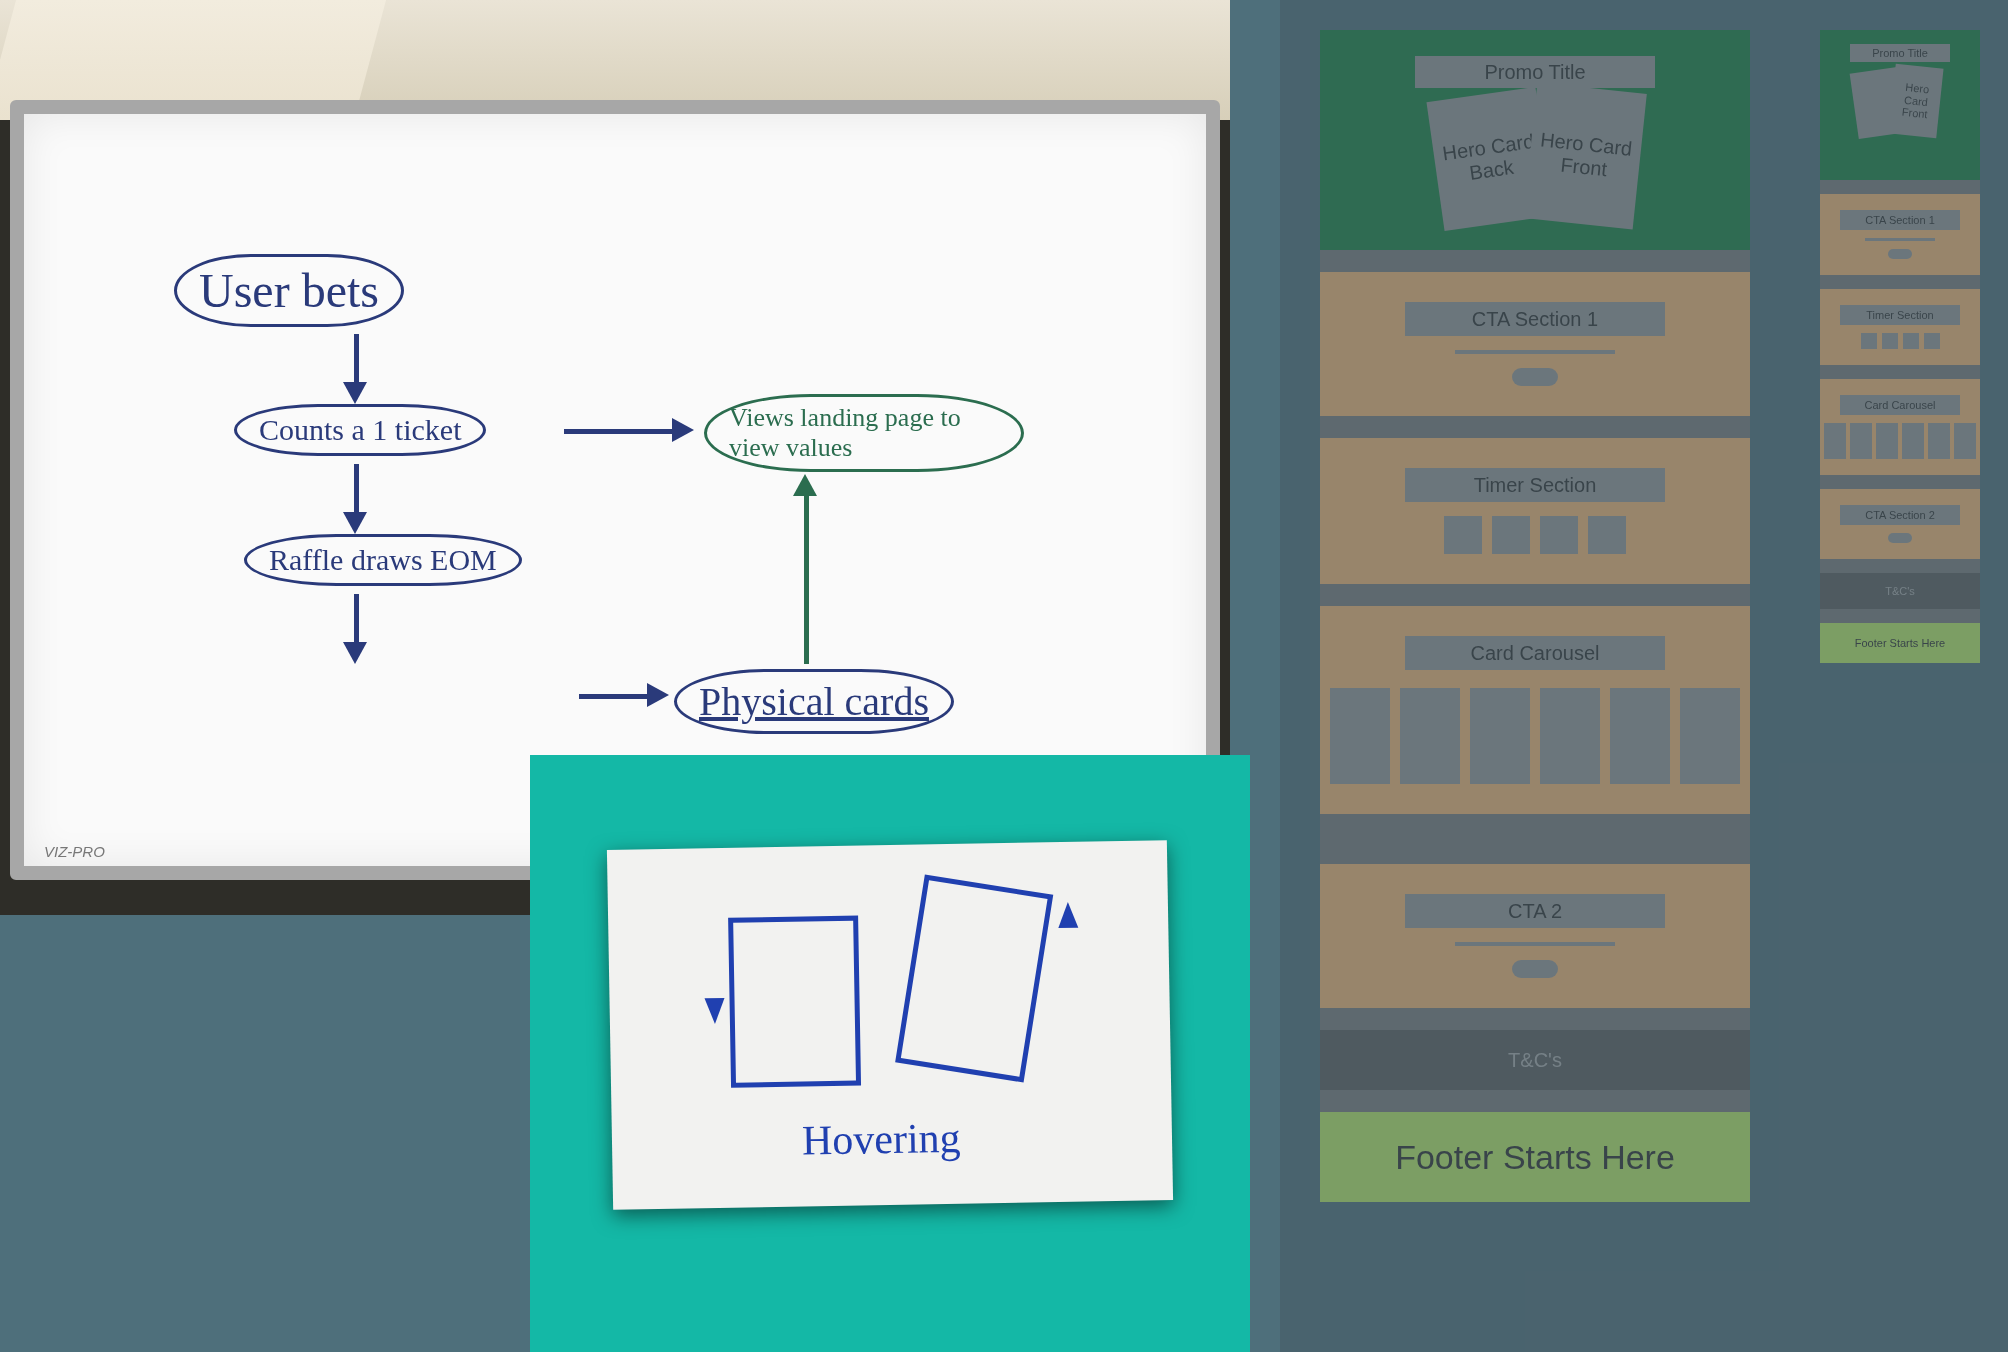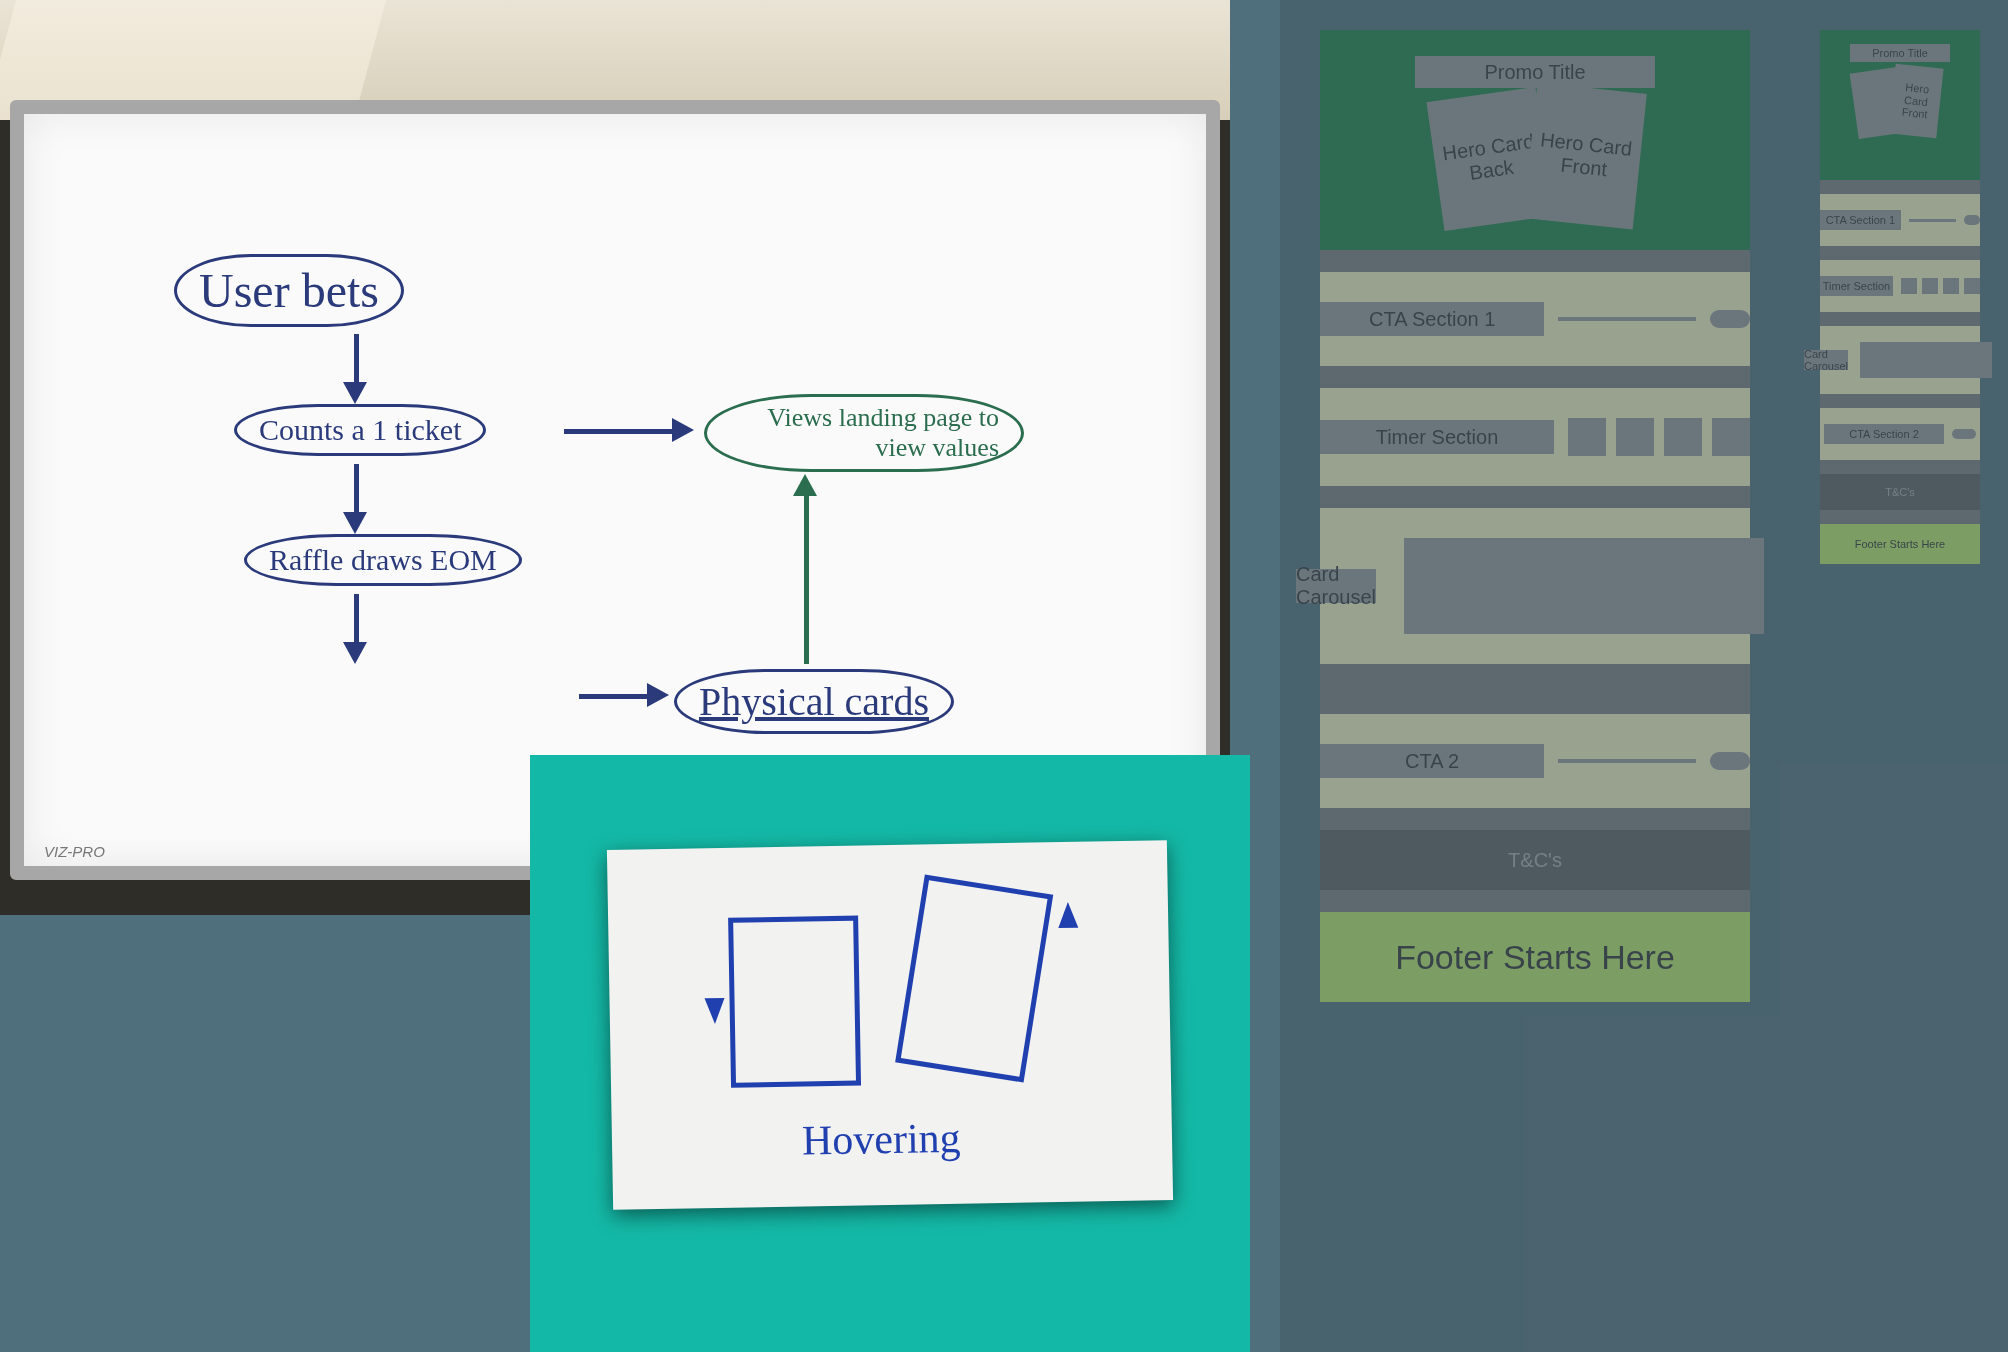--- a/index.html
+++ b/index.html
@@ -126,21 +126,21 @@
     font-size: 20px;
   }
   .wf.large { left: 1320px; top: 30px; width: 430px; }
   .wf.small { left: 1820px; top: 30px; width: 160px; font-size: 11px; }
 
   .wf .sec { width: 100%; }
   .wf .hero { background:#15803d; text-align:center; position:relative; }
   .wf.large .hero { height: 220px; }
   .wf.small .hero { height: 150px; }
 
-  .wf .band { background:#fef9c3; display:flex; flex-direction:row; align-items:center; justify-content:center; }
+  .wf .band { background:#fdba74; display:flex; flex-direction:column; align-items:center; justify-content:center;text-align:center; }
   .wf.large .band { padding: 30px 0; gap: 14px; }
   .wf.small .band { padding: 16px 0; gap: 8px; }
 
   .wf .gap { background:#7c7c7c; }
   .wf.large .gap { height: 22px; }
   .wf.small .gap { height: 14px; }
 
   .wf .label-bar {
     background:#9a9a9a; display:flex; align-items:center; justify-content:center;
   }
@@ -230,21 +230,21 @@
     <div class="wb-arrow tri-right" style="left:623px; top:569px;"></div>
 
     <span class="wb-text wb-bubble" style="left:650px; top:555px; font-size:40px;text-decoration:underline;">Physical cards</span>
 
     <div class="wb-line green" style="left:780px; top:380px; width:5px; height:170px;"></div>
     <div class="wb-arrow tri-up-green" style="left:769px; top:360px;"></div>
 
     <div class="wb-line" style="left:540px; top:315px; width:110px; height:5px;"></div>
     <div class="wb-arrow tri-right" style="left:648px; top:304px;"></div>
 
-    <span class="wb-text wb-bubble green" style="left:680px; top:280px; font-size:26px; white-space:normal; width:320px; text-align:right;">Views landing page to view values</span>
+    <span class="wb-text wb-bubble green" style="left:680px; top:280px; font-size:26px; white-space:normal; width:320px; text-align:left;">Views landing page to view values</span>
 
     <span class="brand">VIZ-PRO</span>
   </div>
 </div>
 
 <div class="indexcard-wrap">
   <div class="indexcard">
     <div class="small-arrow-down"></div>
     <div class="card-sketch a"></div>
     <div class="card-sketch b"></div>

